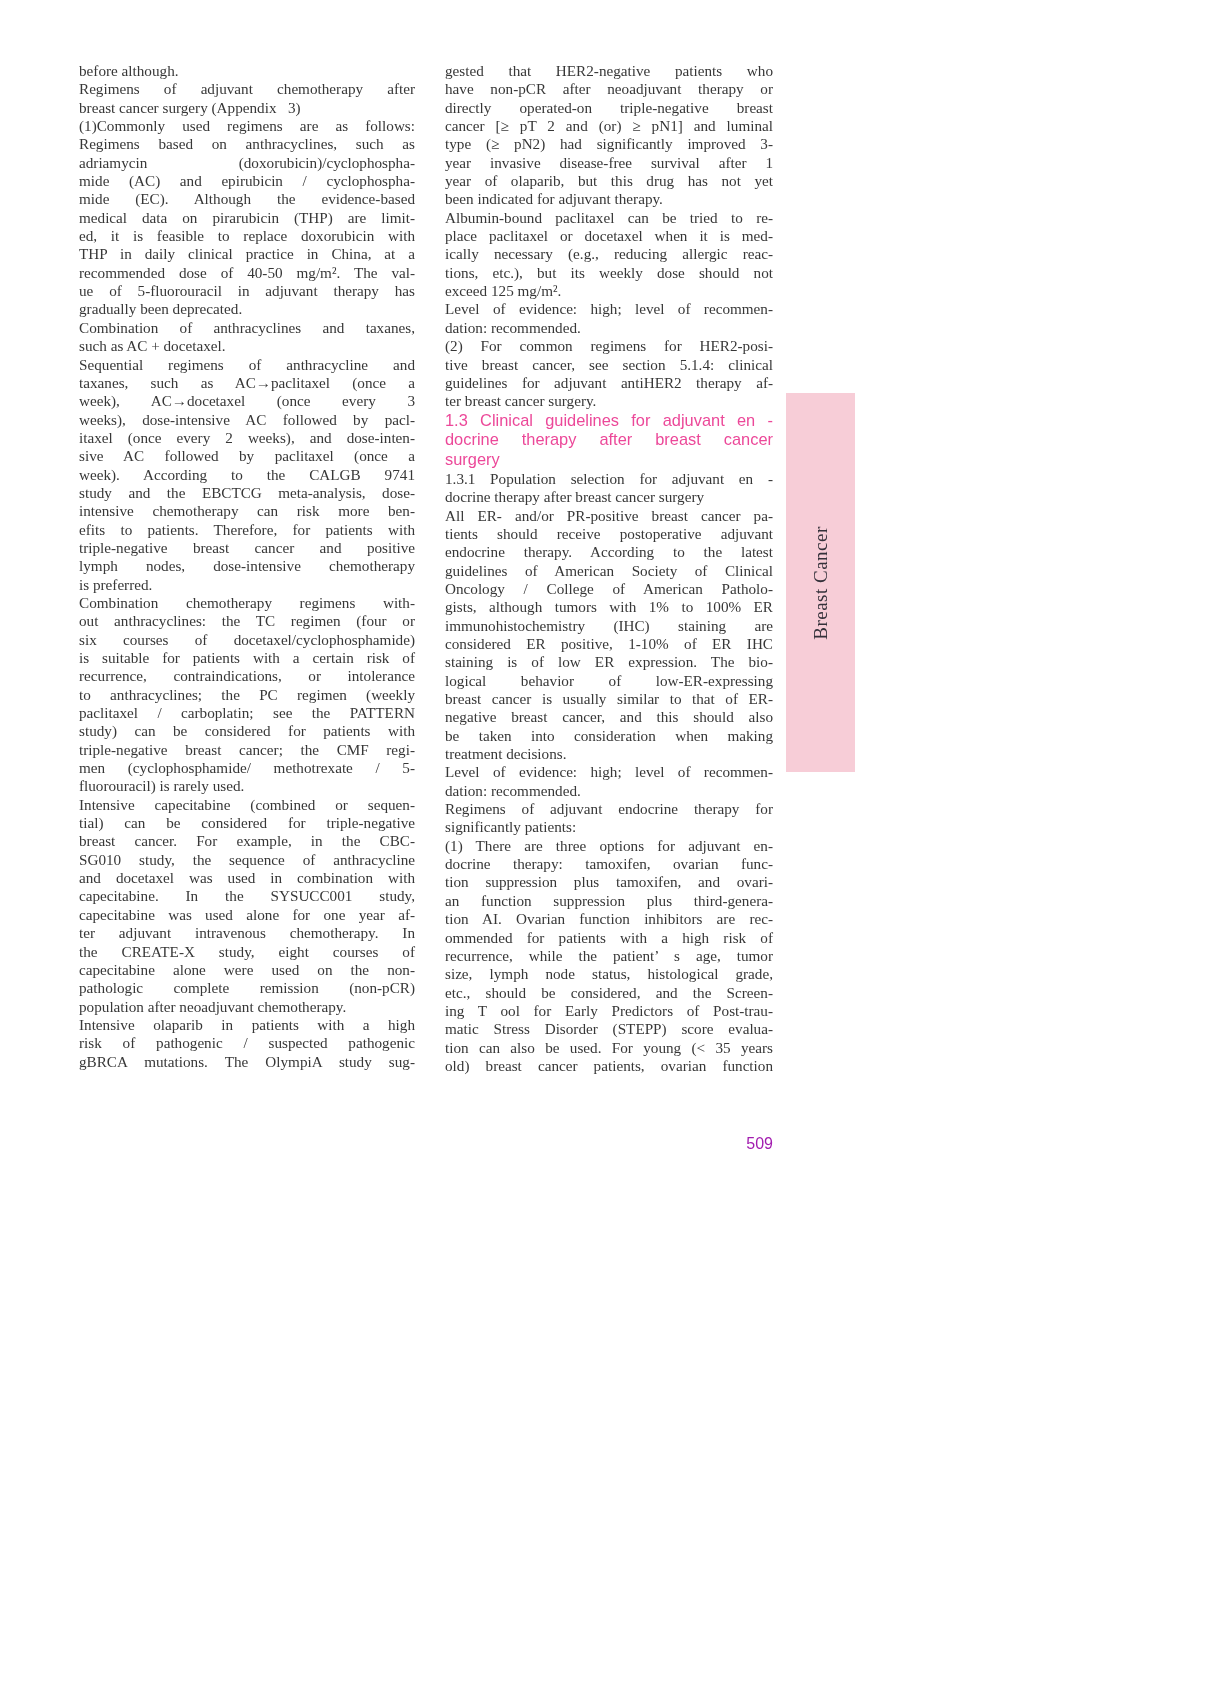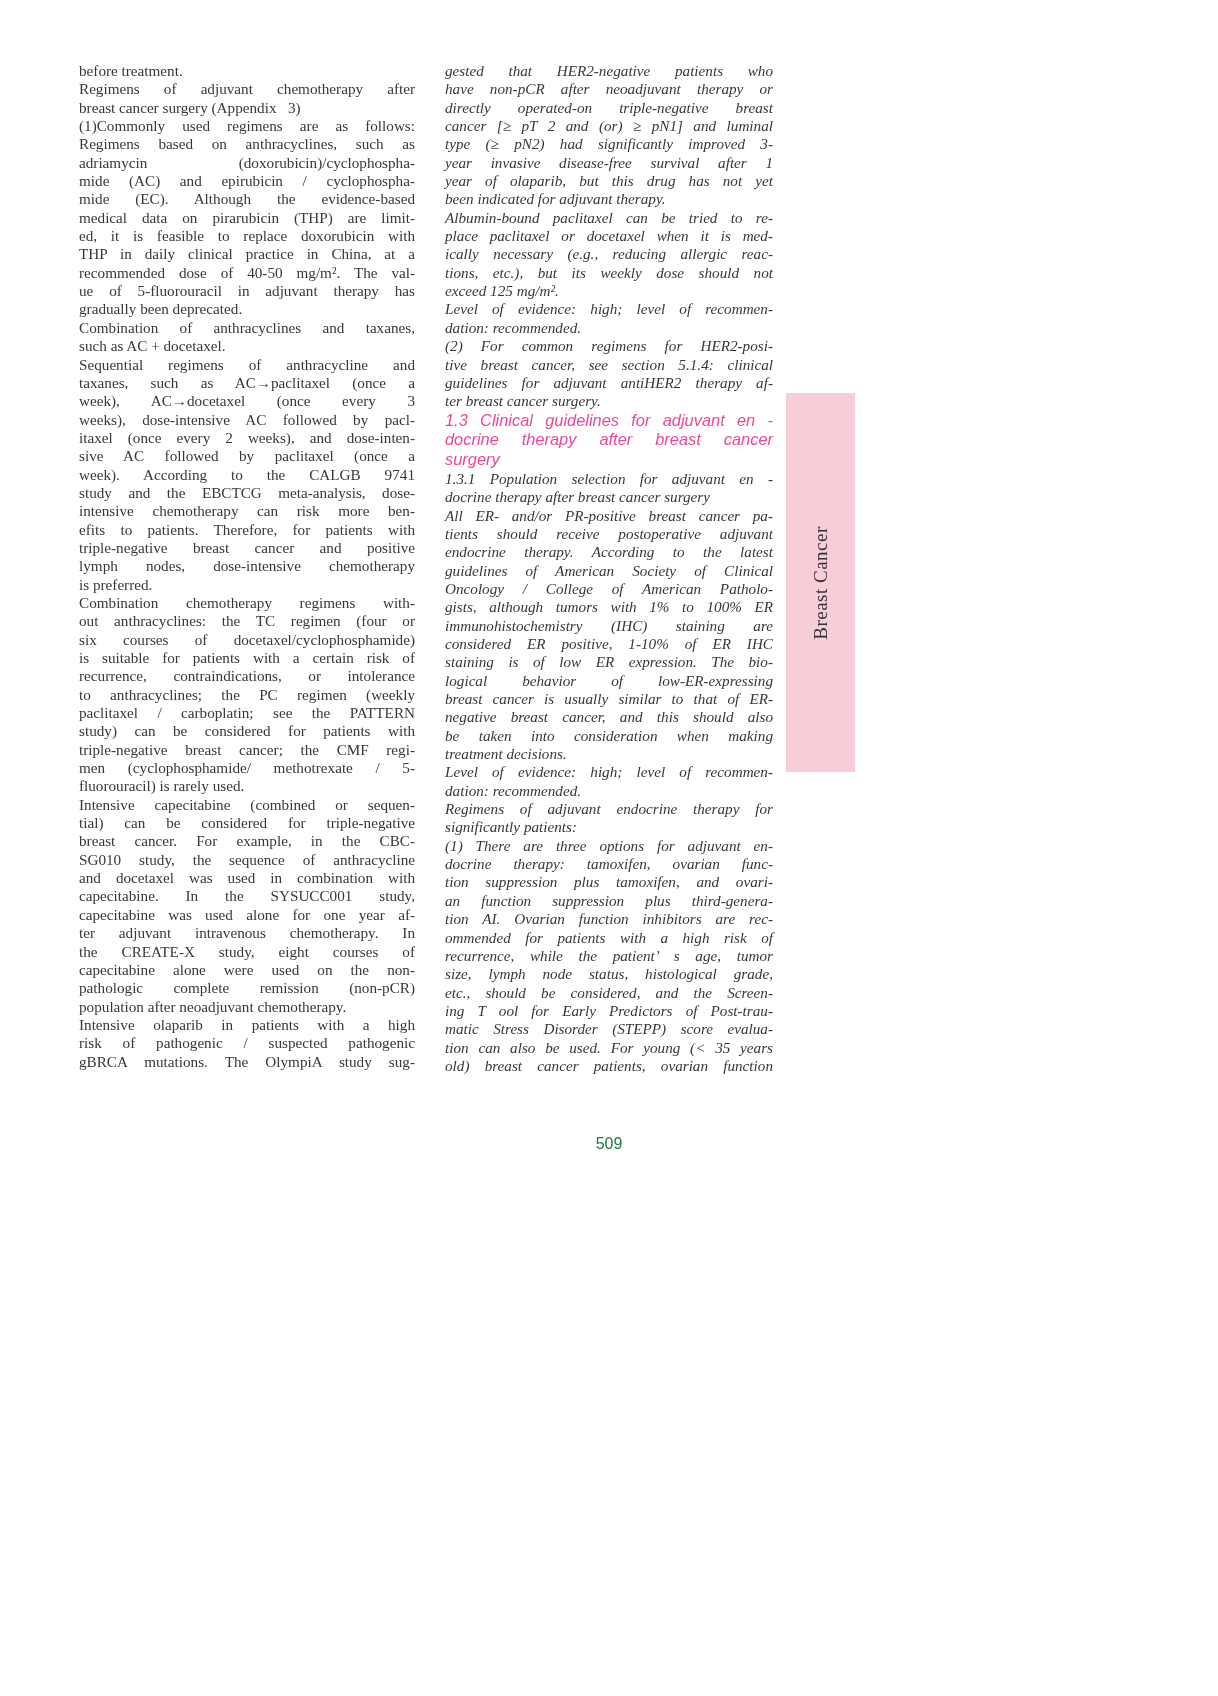--- a/index.html
+++ b/index.html
@@ -12,21 +12,21 @@
     overflow: hidden;
   }
   .col {
     position: absolute;
     top: 62px;
     color: #373737;
     font-size: 15.2px;
     line-height: 18.35px;
   }
   .col-left  { left: 79px;  width: 336px; }
-  .col-right { left: 445px; width: 328px; font-style: italic; }
+  .col-right { left: 445px; width: 328px; }
   .block { margin: 0; }
   .line {
     text-align: justify;
     text-align-last: justify;
   }
   .line.end { text-align-last: left; }
   .block.heading {
     font-family: "Liberation Sans", sans-serif;
     font-size: 16.4px;
     line-height: 19.8px;
@@ -61,21 +61,21 @@
     font-size: 16px;
     color: #4b4b55;
   }
 </style>
 </head>
 <body>
 
 <div class="page">
   <div class="col col-left" id="col-left">
       <div class="block body">
-        <div class="line end">before treatment.</div>
+        <div class="line end">before although.</div>
       </div>
       <div class="block body">
         <div class="line">Regimens of adjuvant chemotherapy after</div>
         <div class="line end">breast cancer surgery (Appendix  3)</div>
       </div>
       <div class="block body">
         <div class="line">(1)Commonly used regimens are as follows:</div>
         <div class="line">Regimens based on anthracyclines, such as</div>
         <div class="line">adriamycin (doxorubicin)/cyclophospha-</div>
         <div class="line">mide (AC) and epirubicin / cyclophospha-</div>
@@ -214,14 +214,14 @@
         <div class="line">matic Stress Disorder (STEPP) score evalua-</div>
         <div class="line">tion can also be used. For young (&lt; 35 years</div>
         <div class="line">old) breast cancer patients, ovarian function</div>
       </div>
     </div>
 
   <div class="side-tab" style="background: rgb(247, 205, 215);">
     <span class="tab-label" style="color: rgb(52, 49, 58);">Breast Cancer</span>
   </div>
 
-  <div class="page-number" style="color: #15803d; text-align: center;">509</div>
+  <div class="page-number" style="color: #a21caf;">509</div>
 </div>
 
 </body></html>

